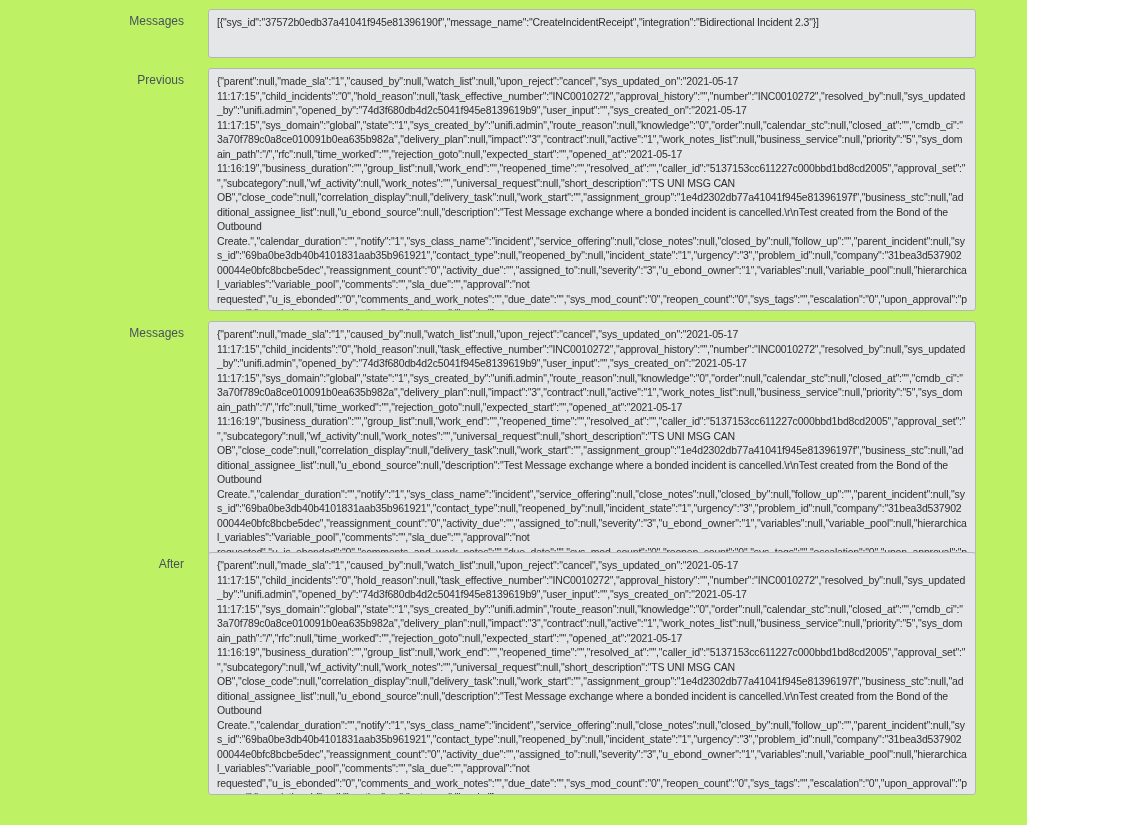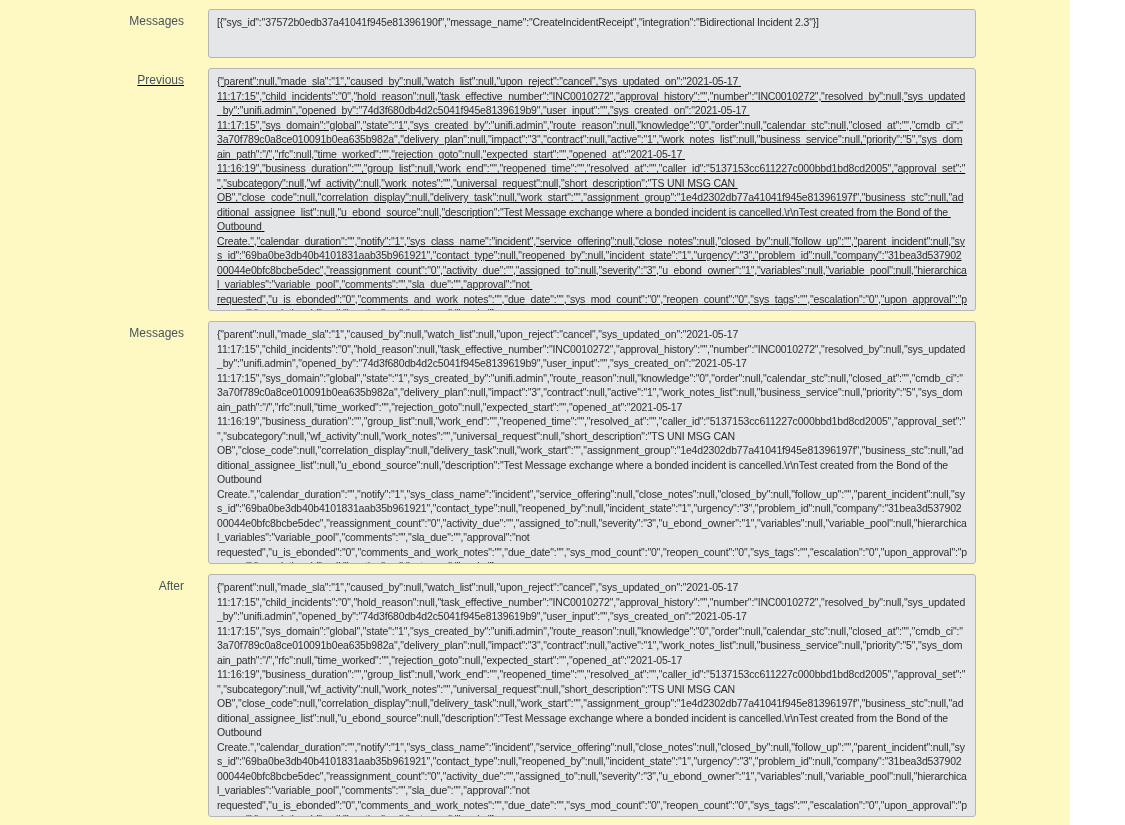--- a/index.html
+++ b/index.html
@@ -5,23 +5,22 @@
   html, body {
     margin: 0;
     padding: 0;
     background: #ffffff;
     font-family: "Liberation Sans", "DejaVu Sans", sans-serif;
   }
   .page {
     position: relative;
     width: 1027px;
     height: 825px;
-    background: #fef9c3;
+    background: #bef264;
     overflow: hidden;
-    padding-left: 43px;
   }
   .form-row {
     position: absolute;
     left: 0;
     display: flex;
     align-items: flex-start;
   }
   .field-label {
     width: 184px;
     text-align: right;
@@ -66,30 +65,30 @@
 </head>
 <body>
 
 <div class="page">
 
   <div class="form-row" style="top: 9px;">
     <div class="field-label">Messages</div>
     <div class="field-box small">[{"sys_id":"37572b0edb37a41041f945e81396190f","message_name":"CreateIncidentReceipt","integration":"Bidirectional Incident 2.3"}]</div>
   </div>
 
-  <div class="form-row" style="top: 68px; text-decoration: underline;">
+  <div class="form-row" style="top: 68px;">
     <div class="field-label">Previous</div>
     <div class="field-box large">{"parent":null,"made_sla":"1","caused_by":null,"watch_list":null,"upon_reject":"cancel","sys_updated_on":"2021-05-17 11:17:15","child_incidents":"0","hold_reason":null,"task_effective_number":"INC0010272","approval_history":"","number":"INC0010272","resolved_by":null,"sys_updated_by":"unifi.admin","opened_by":"74d3f680db4d2c5041f945e8139619b9","user_input":"","sys_created_on":"2021-05-17 11:17:15","sys_domain":"global","state":"1","sys_created_by":"unifi.admin","route_reason":null,"knowledge":"0","order":null,"calendar_stc":null,"closed_at":"","cmdb_ci":"3a70f789c0a8ce010091b0ea635b982a","delivery_plan":null,"impact":"3","contract":null,"active":"1","work_notes_list":null,"business_service":null,"priority":"5","sys_domain_path":"/","rfc":null,"time_worked":"","rejection_goto":null,"expected_start":"","opened_at":"2021-05-17 11:16:19","business_duration":"","group_list":null,"work_end":"","reopened_time":"","resolved_at":"","caller_id":"5137153cc611227c000bbd1bd8cd2005","approval_set":"","subcategory":null,"wf_activity":null,"work_notes":"","universal_request":null,"short_description":"TS UNI MSG CAN OB","close_code":null,"correlation_display":null,"delivery_task":null,"work_start":"","assignment_group":"1e4d2302db77a41041f945e81396197f","business_stc":null,"additional_assignee_list":null,"u_ebond_source":null,"description":"Test Message exchange where a bonded incident is cancelled.\r\nTest created from the Bond of the Outbound Create.","calendar_duration":"","notify":"1","sys_class_name":"incident","service_offering":null,"close_notes":null,"closed_by":null,"follow_up":"","parent_incident":null,"sys_id":"69ba0be3db40b4101831aab35b961921","contact_type":null,"reopened_by":null,"incident_state":"1","urgency":"3","problem_id":null,"company":"31bea3d53790200044e0bfc8bcbe5dec","reassignment_count":"0","activity_due":"","assigned_to":null,"severity":"3","u_ebond_owner":"1","variables":null,"variable_pool":null,"hierarchical_variables":"variable_pool","comments":"","sla_due":"","approval":"not requested","u_is_ebonded":"0","comments_and_work_notes":"","due_date":"","sys_mod_count":"0","reopen_count":"0","sys_tags":"","escalation":"0","upon_approval":"proceed","correlation_id":null,"location":null,"category":"inquiry"}</div>
   </div>
 
   <div class="form-row" style="top: 321px;">
     <div class="field-label">Messages</div>
     <div class="field-box large">{"parent":null,"made_sla":"1","caused_by":null,"watch_list":null,"upon_reject":"cancel","sys_updated_on":"2021-05-17 11:17:15","child_incidents":"0","hold_reason":null,"task_effective_number":"INC0010272","approval_history":"","number":"INC0010272","resolved_by":null,"sys_updated_by":"unifi.admin","opened_by":"74d3f680db4d2c5041f945e8139619b9","user_input":"","sys_created_on":"2021-05-17 11:17:15","sys_domain":"global","state":"1","sys_created_by":"unifi.admin","route_reason":null,"knowledge":"0","order":null,"calendar_stc":null,"closed_at":"","cmdb_ci":"3a70f789c0a8ce010091b0ea635b982a","delivery_plan":null,"impact":"3","contract":null,"active":"1","work_notes_list":null,"business_service":null,"priority":"5","sys_domain_path":"/","rfc":null,"time_worked":"","rejection_goto":null,"expected_start":"","opened_at":"2021-05-17 11:16:19","business_duration":"","group_list":null,"work_end":"","reopened_time":"","resolved_at":"","caller_id":"5137153cc611227c000bbd1bd8cd2005","approval_set":"","subcategory":null,"wf_activity":null,"work_notes":"","universal_request":null,"short_description":"TS UNI MSG CAN OB","close_code":null,"correlation_display":null,"delivery_task":null,"work_start":"","assignment_group":"1e4d2302db77a41041f945e81396197f","business_stc":null,"additional_assignee_list":null,"u_ebond_source":null,"description":"Test Message exchange where a bonded incident is cancelled.\r\nTest created from the Bond of the Outbound Create.","calendar_duration":"","notify":"1","sys_class_name":"incident","service_offering":null,"close_notes":null,"closed_by":null,"follow_up":"","parent_incident":null,"sys_id":"69ba0be3db40b4101831aab35b961921","contact_type":null,"reopened_by":null,"incident_state":"1","urgency":"3","problem_id":null,"company":"31bea3d53790200044e0bfc8bcbe5dec","reassignment_count":"0","activity_due":"","assigned_to":null,"severity":"3","u_ebond_owner":"1","variables":null,"variable_pool":null,"hierarchical_variables":"variable_pool","comments":"","sla_due":"","approval":"not requested","u_is_ebonded":"0","comments_and_work_notes":"","due_date":"","sys_mod_count":"0","reopen_count":"0","sys_tags":"","escalation":"0","upon_approval":"proceed","correlation_id":null,"location":null,"category":"inquiry"}</div>
   </div>
 
-  <div class="form-row" style="top: 574px; justify-content: flex-end;">
+  <div class="form-row" style="top: 552px; justify-content: flex-end;">
     <div class="field-label">After</div>
     <div class="field-box large">{"parent":null,"made_sla":"1","caused_by":null,"watch_list":null,"upon_reject":"cancel","sys_updated_on":"2021-05-17 11:17:15","child_incidents":"0","hold_reason":null,"task_effective_number":"INC0010272","approval_history":"","number":"INC0010272","resolved_by":null,"sys_updated_by":"unifi.admin","opened_by":"74d3f680db4d2c5041f945e8139619b9","user_input":"","sys_created_on":"2021-05-17 11:17:15","sys_domain":"global","state":"1","sys_created_by":"unifi.admin","route_reason":null,"knowledge":"0","order":null,"calendar_stc":null,"closed_at":"","cmdb_ci":"3a70f789c0a8ce010091b0ea635b982a","delivery_plan":null,"impact":"3","contract":null,"active":"1","work_notes_list":null,"business_service":null,"priority":"5","sys_domain_path":"/","rfc":null,"time_worked":"","rejection_goto":null,"expected_start":"","opened_at":"2021-05-17 11:16:19","business_duration":"","group_list":null,"work_end":"","reopened_time":"","resolved_at":"","caller_id":"5137153cc611227c000bbd1bd8cd2005","approval_set":"","subcategory":null,"wf_activity":null,"work_notes":"","universal_request":null,"short_description":"TS UNI MSG CAN OB","close_code":null,"correlation_display":null,"delivery_task":null,"work_start":"","assignment_group":"1e4d2302db77a41041f945e81396197f","business_stc":null,"additional_assignee_list":null,"u_ebond_source":null,"description":"Test Message exchange where a bonded incident is cancelled.\r\nTest created from the Bond of the Outbound Create.","calendar_duration":"","notify":"1","sys_class_name":"incident","service_offering":null,"close_notes":null,"closed_by":null,"follow_up":"","parent_incident":null,"sys_id":"69ba0be3db40b4101831aab35b961921","contact_type":null,"reopened_by":null,"incident_state":"1","urgency":"3","problem_id":null,"company":"31bea3d53790200044e0bfc8bcbe5dec","reassignment_count":"0","activity_due":"","assigned_to":null,"severity":"3","u_ebond_owner":"1","variables":null,"variable_pool":null,"hierarchical_variables":"variable_pool","comments":"","sla_due":"","approval":"not requested","u_is_ebonded":"0","comments_and_work_notes":"","due_date":"","sys_mod_count":"0","reopen_count":"0","sys_tags":"","escalation":"0","upon_approval":"proceed","correlation_id":null,"location":null,"category":"inquiry"}</div>
   </div>
 
   <div class="scrollbar-thumb"></div>
 
 </div>
 
 </body></html>

